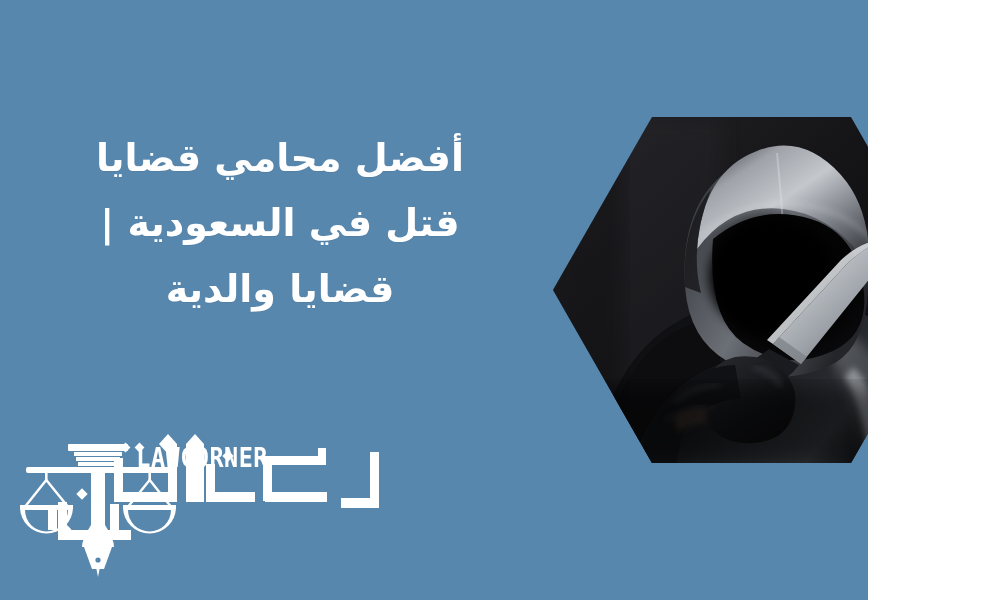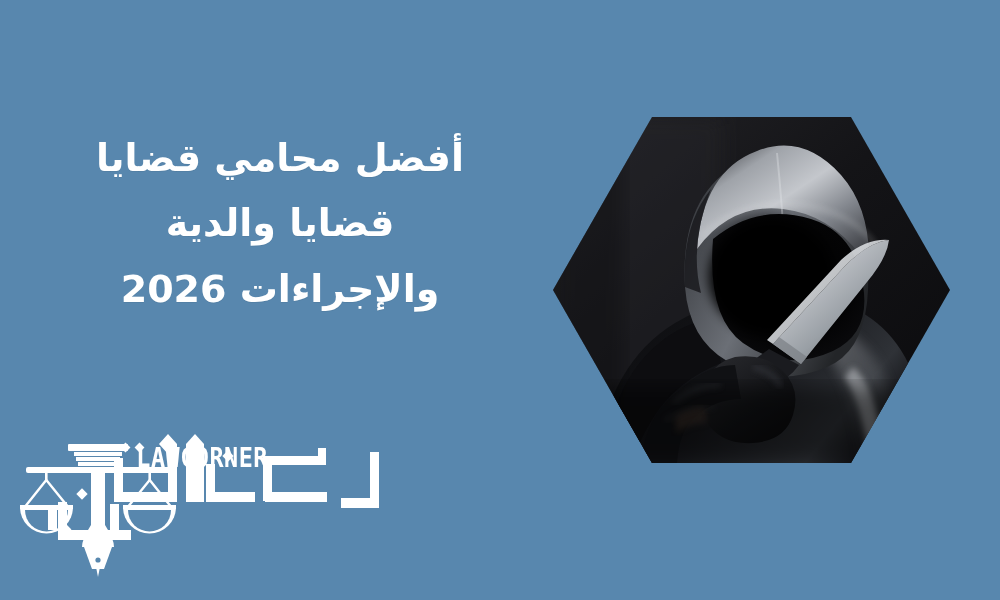--- a/index.html
+++ b/index.html
@@ -3,21 +3,21 @@
 <meta charset="utf-8">
 <title>Law Corner - Featured Image</title>
 <style>
   html, body {
     margin: 0;
     padding: 0;
     background: #ffffff;
   }
   #canvas {
     position: relative;
-    width: 1000px;
+    width: 868px;
     height: 600px;
     overflow: hidden;
     background: #5887AE;
     font-family: "DejaVu Sans", "Liberation Sans", sans-serif;
     -webkit-font-smoothing: antialiased;
   }
 
   
   #headline {
     position: absolute;
@@ -58,22 +58,22 @@
   }
   #hex-photo svg { display: block; }
 </style>
 </head>
 <body>
 
 <div id="canvas">
 
   <div id="headline">
     <span class="hl-line">أفضل محامي قضايا</span>
+    <span class="hl-line">قتل في السعودية |</span>
     <span class="hl-line">قضايا والدية</span>
-    <span class="hl-line">والإجراءات 2026</span>
   </div>
 
   <div id="logo">
     <svg width="370" height="150" viewBox="0 0 370 150" xmlns="http://www.w3.org/2000/svg">
 
       <g fill="#ffffff">
 
         <rect x="50" y="14" width="60" height="7" rx="1"></rect>
         <rect x="56" y="22" width="48" height="4"></rect>
         <rect x="58" y="27" width="44" height="4"></rect>

